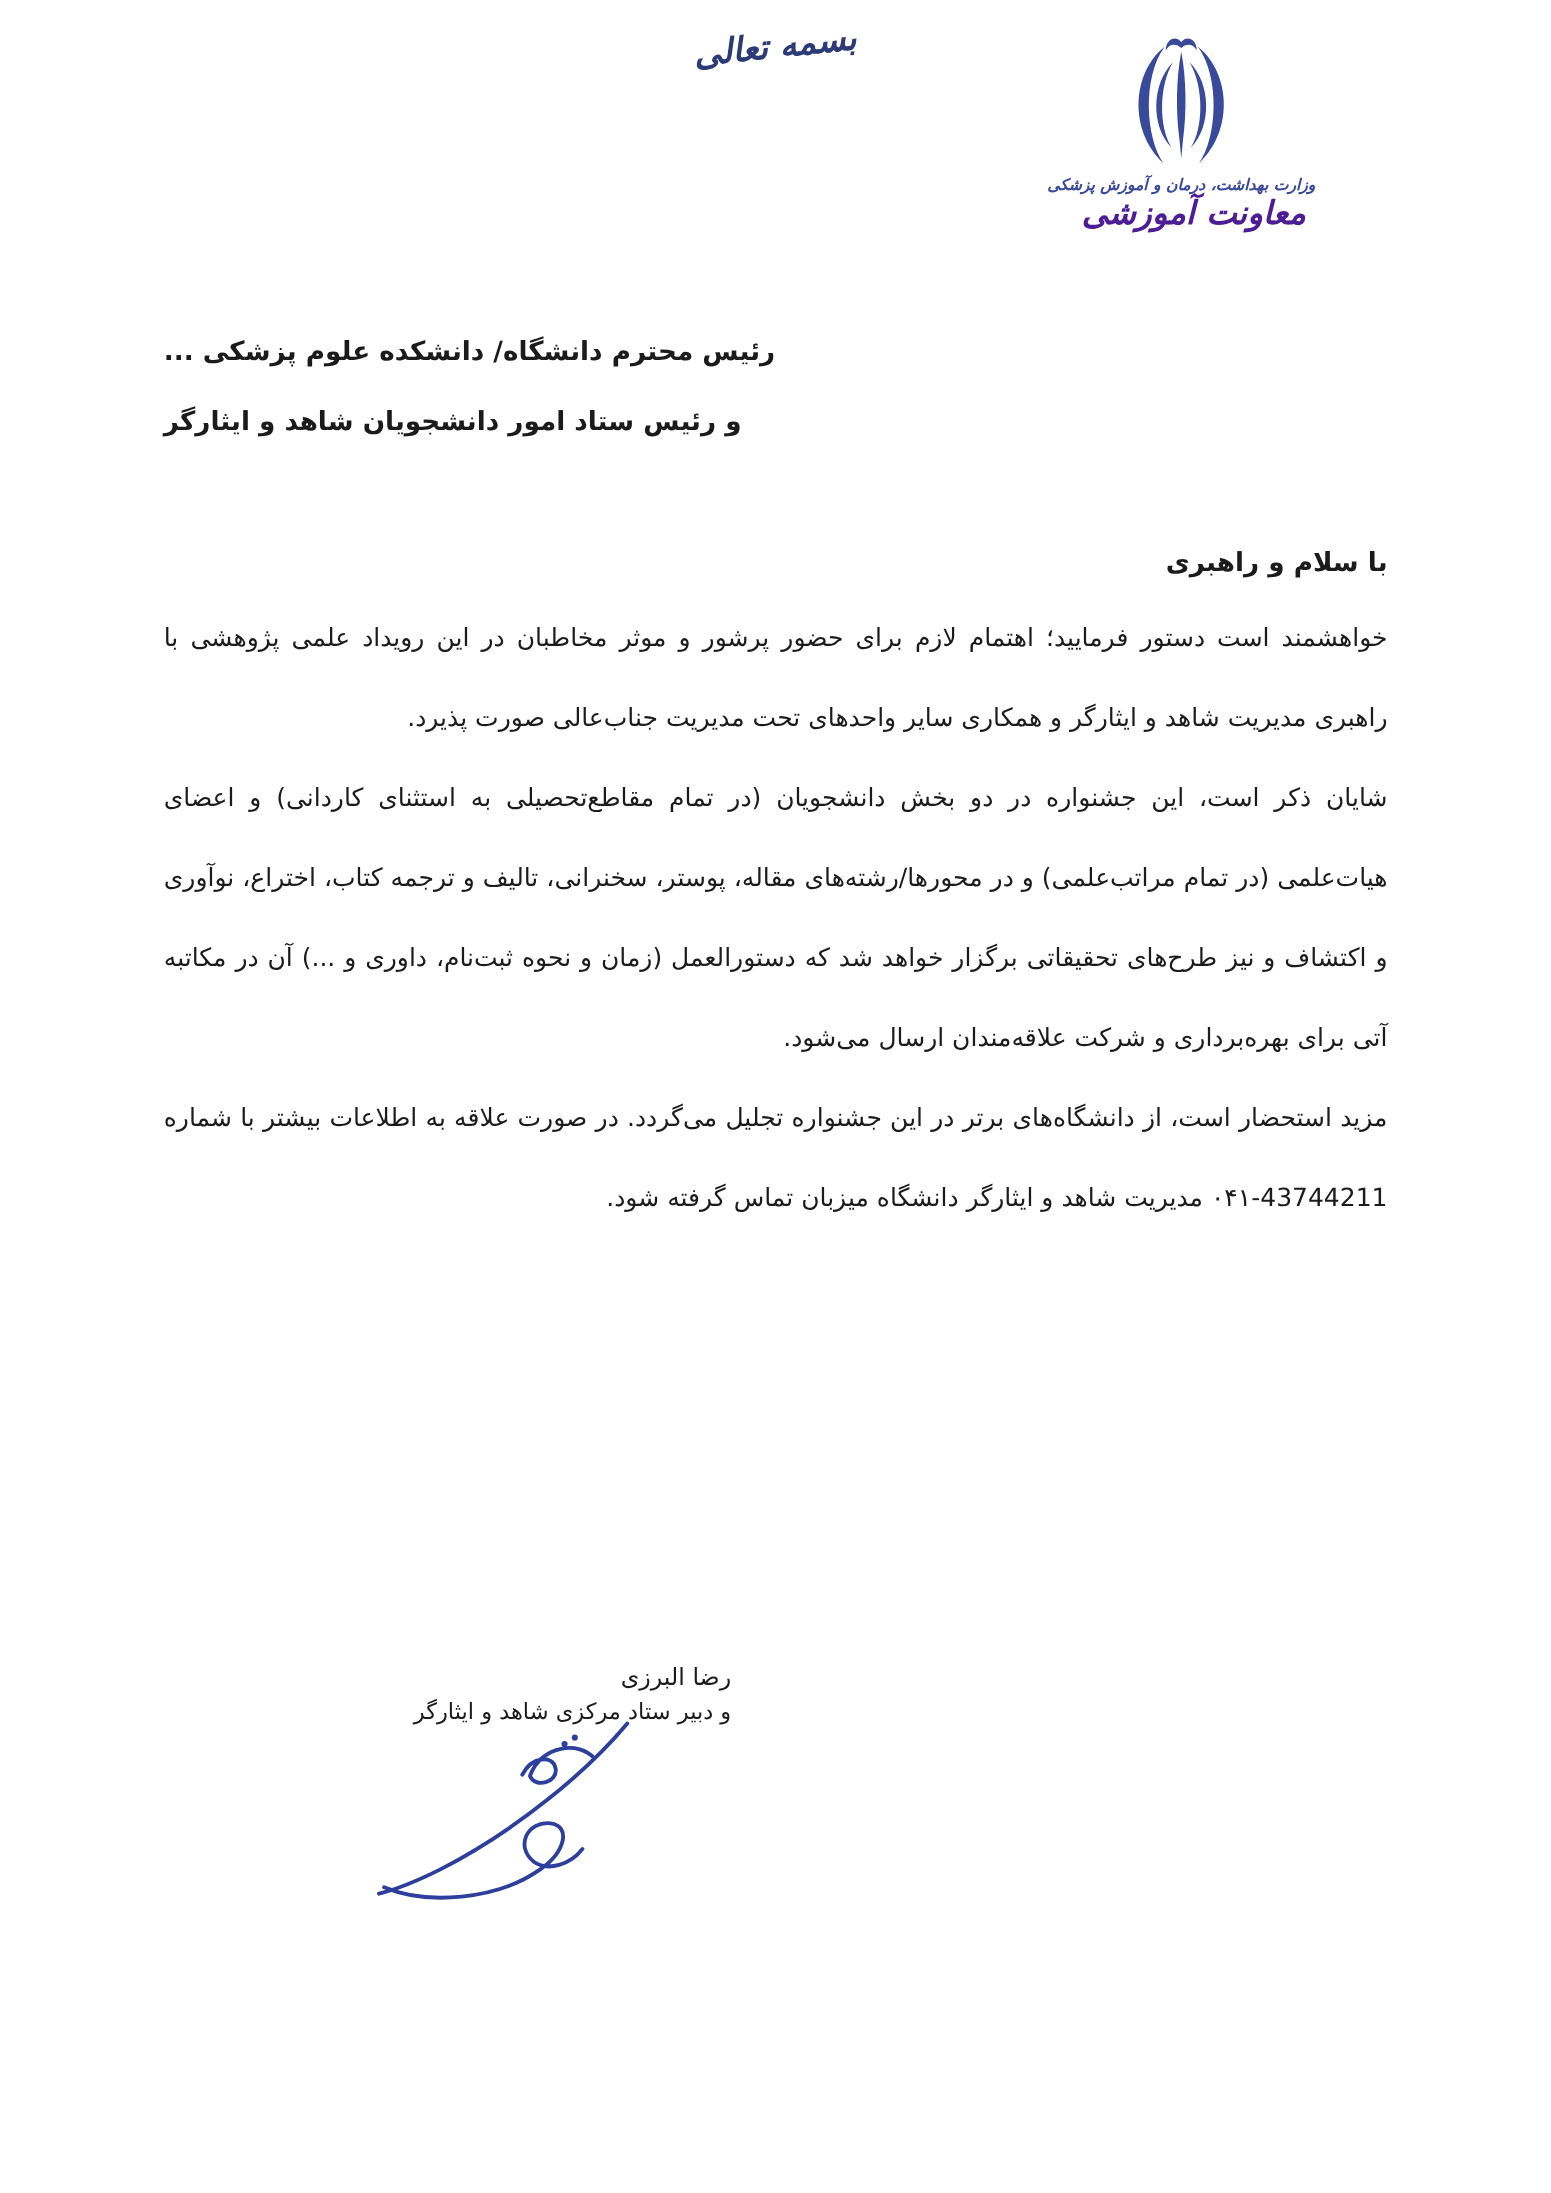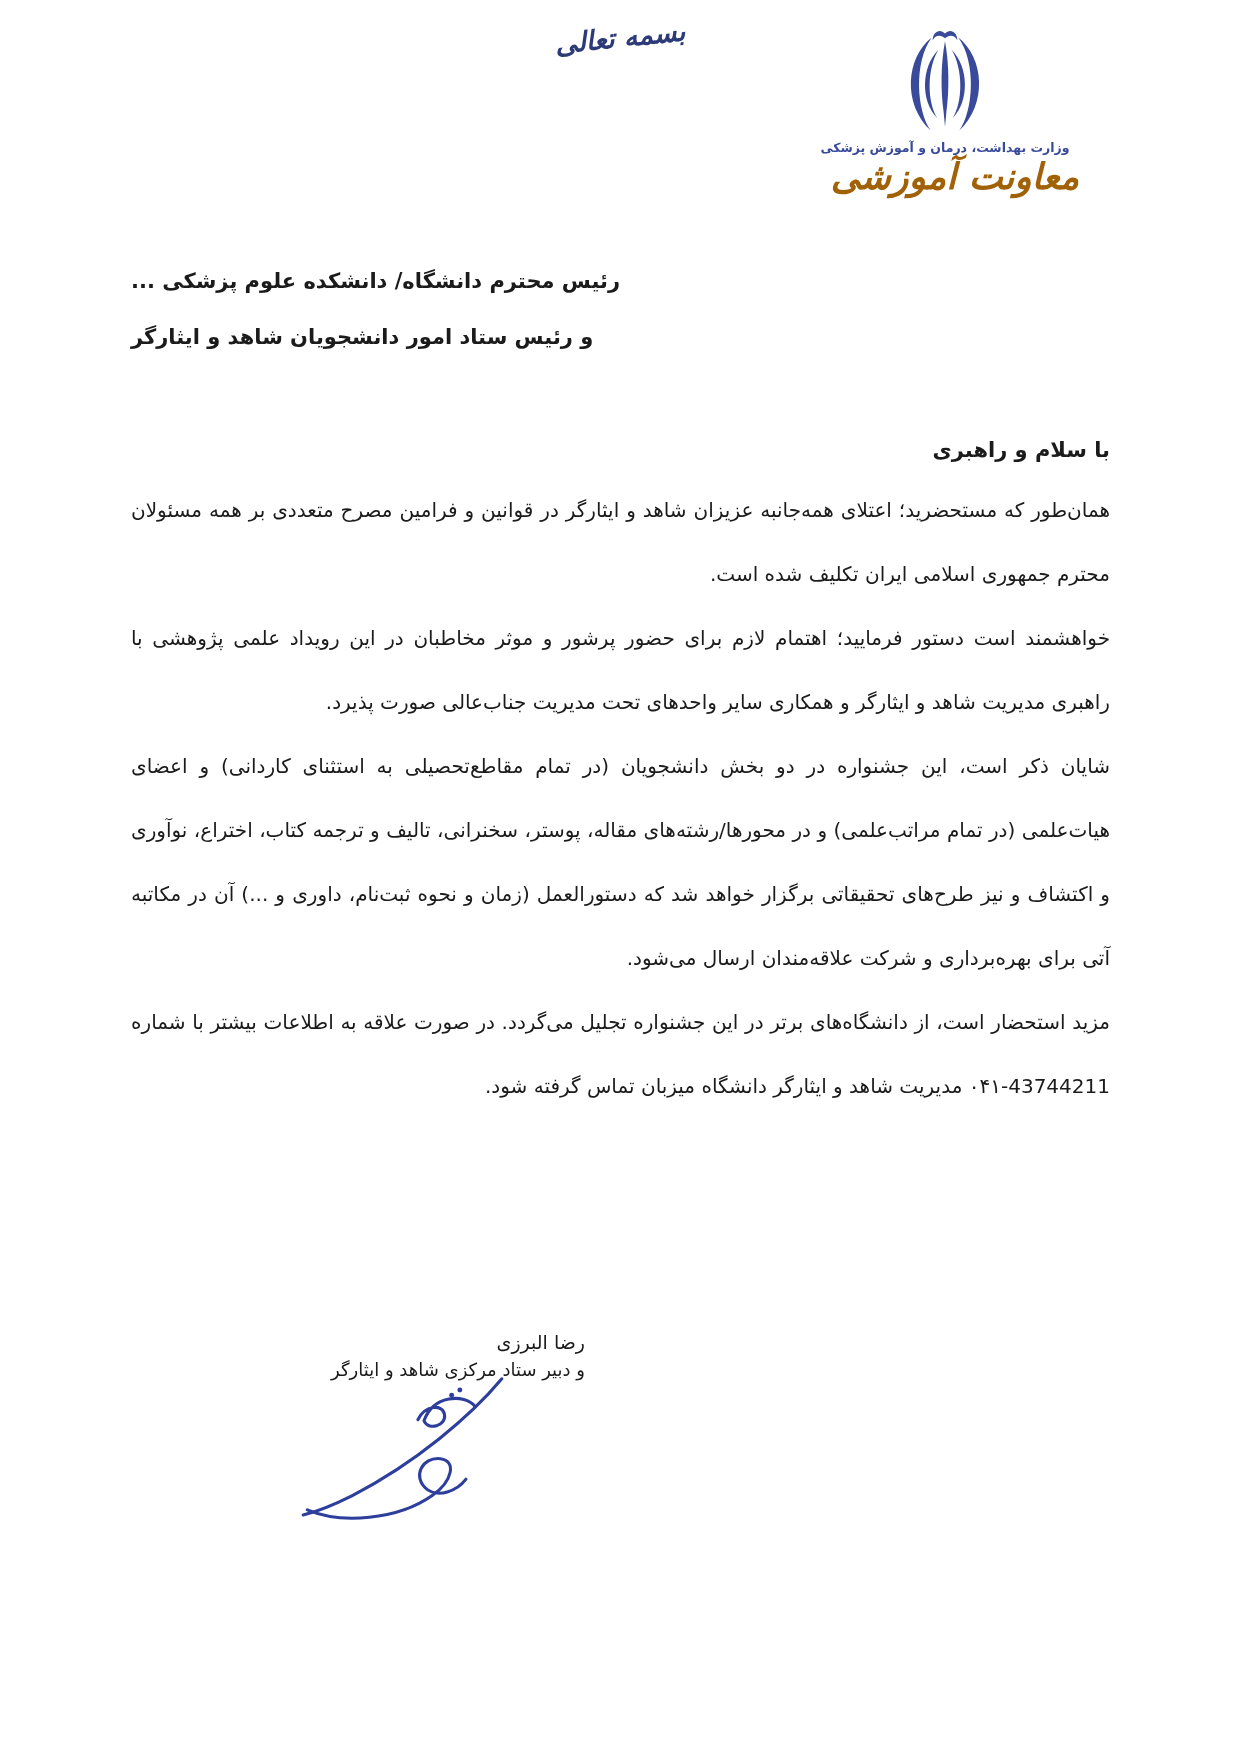--- a/index.html
+++ b/index.html
@@ -20,29 +20,29 @@
     text-align:center;
     font-size:27px;font-weight:bold;font-style:italic;
     color:#2c3a78;
     transform:rotate(-6deg);
   }
   
   .emblem-box{left:897px;top:26px;width:96px;height:114px;}
   .ministry-name{
     left:820px;top:140px;width:250px;
     text-align:center;
-    font-size:12.5px;font-weight:bold;
+    font-size:12.5px;font-style:italic;font-weight:bold;
     color:#3a4a9b;
     letter-spacing:0;
   }
   .deputy-name{
     left:830px;top:156px;width:250px;
     text-align:center;
-    font-size:36px;font-weight:bold;font-style:italic;
-    color:#a16207;
+    font-size:26px;font-weight:bold;font-style:italic;
+    color:#4c1d95;
   }
   
   .recipients{
     right:131px;top:253px;width:979px;
     font-size:21px;font-weight:bold;
     line-height:56px;
     text-align:left;
   }
   
   .salutation{
@@ -105,21 +105,20 @@
   <div class="abs deputy-name">معاونت آموزشی</div>
 
   <div class="abs recipients">
     <div>رئیس محترم دانشگاه/ دانشکده علوم پزشکی ...</div>
     <div>و رئیس ستاد امور دانشجویان شاهد و ایثارگر</div>
   </div>
 
   <div class="abs salutation">با سلام و راهبری</div>
 
   <div class="abs body-text">
-    <p><span>همان‌طور که مستحضرید؛ اعتلای همه‌جانبه عزیزان شاهد و ایثارگر در قوانین و فرامین مصرح متعددی بر همه مسئولان محترم جمهوری اسلامی ایران تکلیف شده است.</span></p>
     <p><span>خواهشمند است دستور فرمایید؛ اهتمام لازم برای حضور پرشور و موثر مخاطبان در این رویداد علمی پژوهشی با راهبری مدیریت شاهد و ایثارگر و همکاری سایر واحدهای تحت مدیریت جناب‌عالی صورت پذیرد.</span></p>
     <p><span>شایان ذکر است، این جشنواره در دو بخش دانشجویان (در تمام مقاطع‌تحصیلی به استثنای کاردانی) و اعضای هیات‌علمی (در تمام مراتب‌علمی) و در محورها/رشته‌های مقاله، پوستر، سخنرانی، تالیف و ترجمه کتاب، اختراع، نوآوری و اکتشاف و نیز طرح‌های تحقیقاتی برگزار خواهد شد که دستورالعمل (زمان و نحوه ثبت‌نام، داوری و ...) آن در مکاتبه آتی برای بهره‌برداری و شرکت علاقه‌مندان ارسال می‌شود.</span></p>
     <p><span>مزید استحضار است، از دانشگاه‌های برتر در این جشنواره تجلیل می‌گردد. در صورت علاقه به اطلاعات بیشتر با شماره </span><span class="phone" dir="ltr">۰۴۱-43744211</span><span> مدیریت شاهد و ایثارگر دانشگاه میزبان تماس گرفته شود.</span></p>
   </div>
 
   <div class="abs sig-block">
     <div class="sig-name">رضا البرزی</div>
     <div>و دبیر ستاد مرکزی شاهد و ایثارگر</div>
   </div>
   <div class="abs sig-svg">

